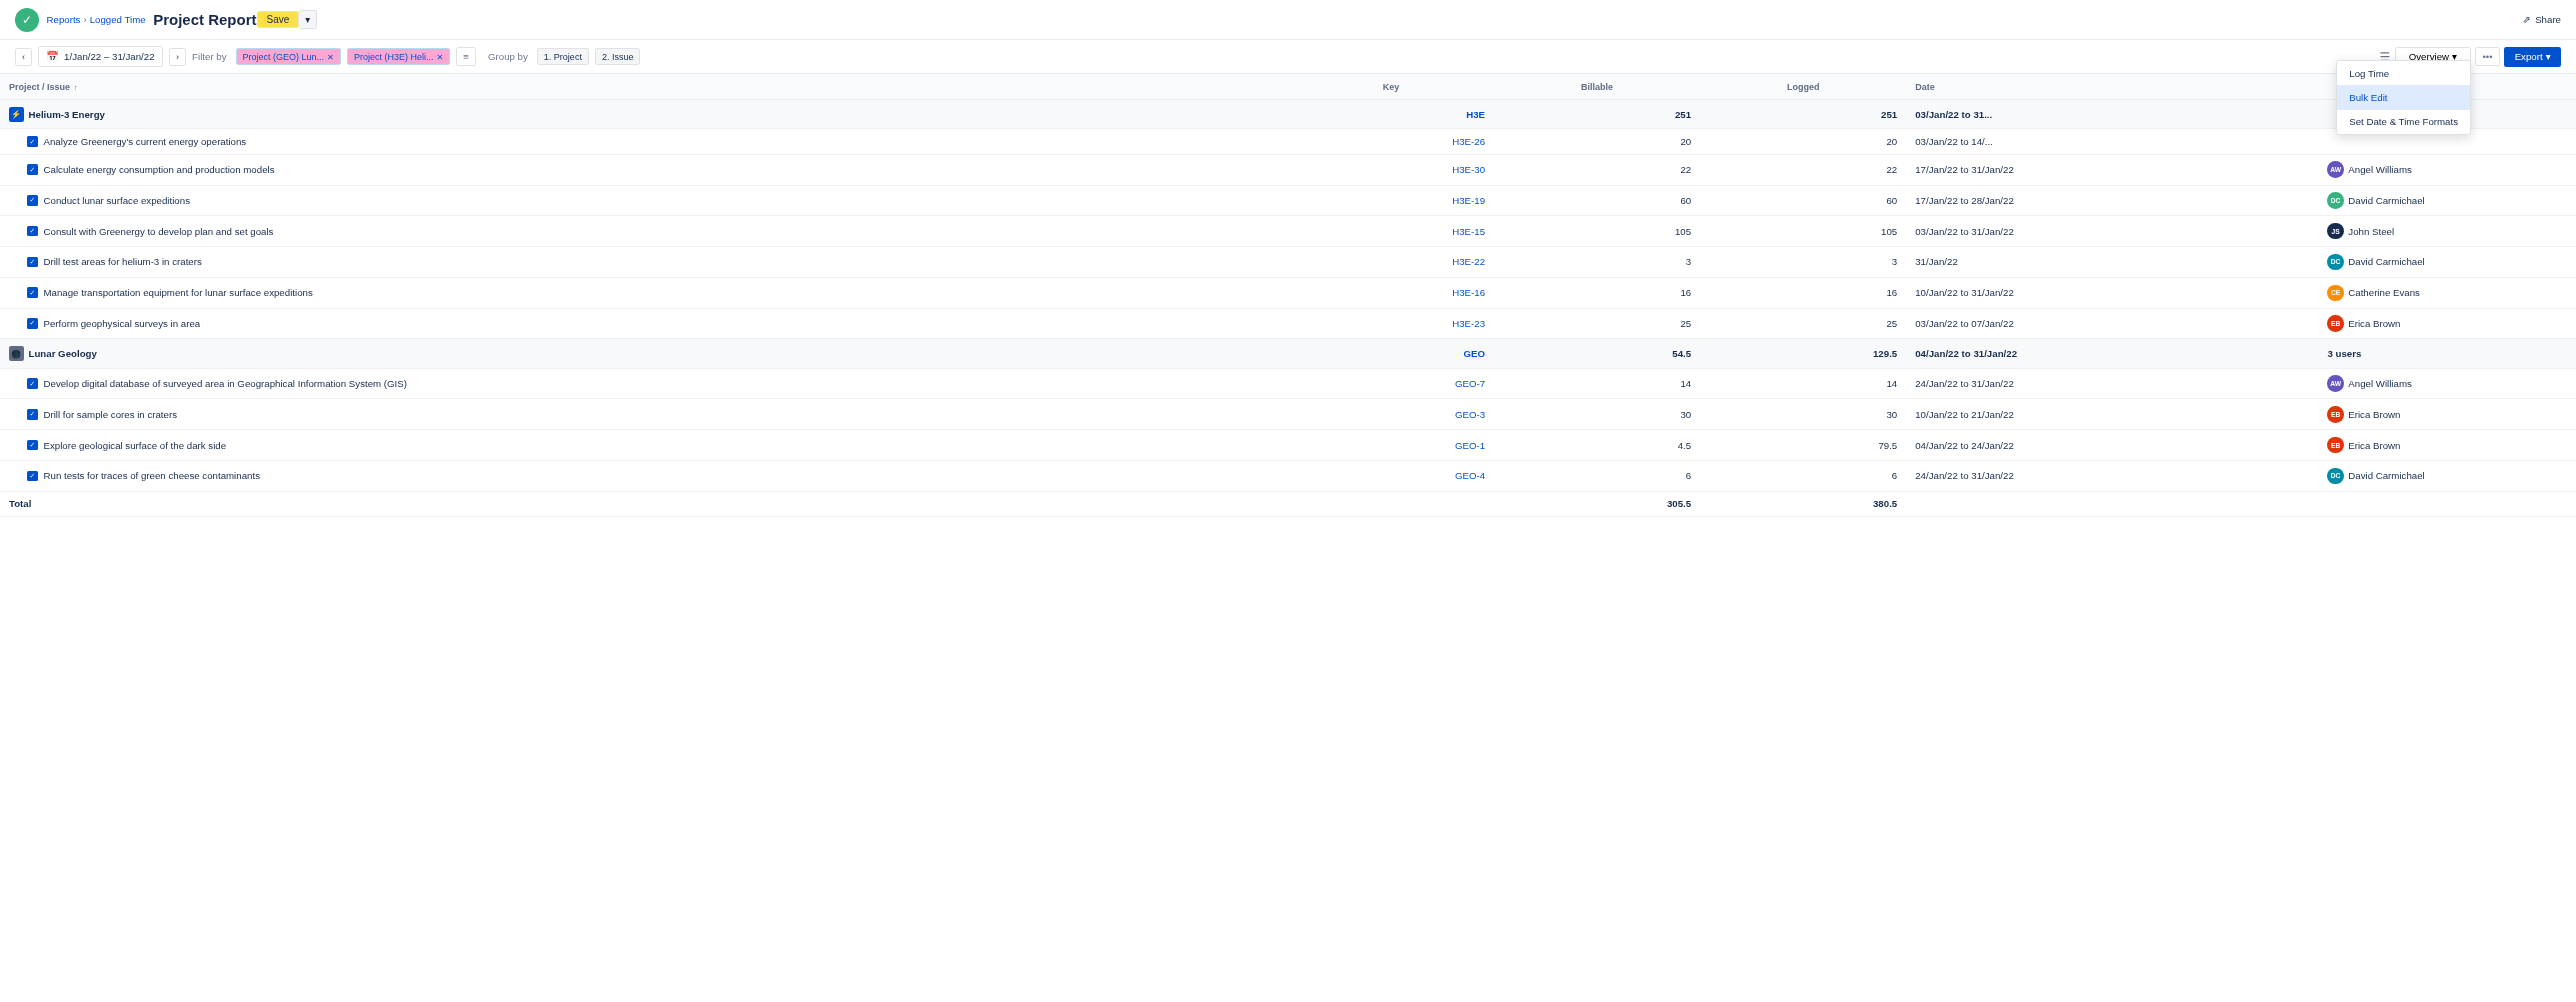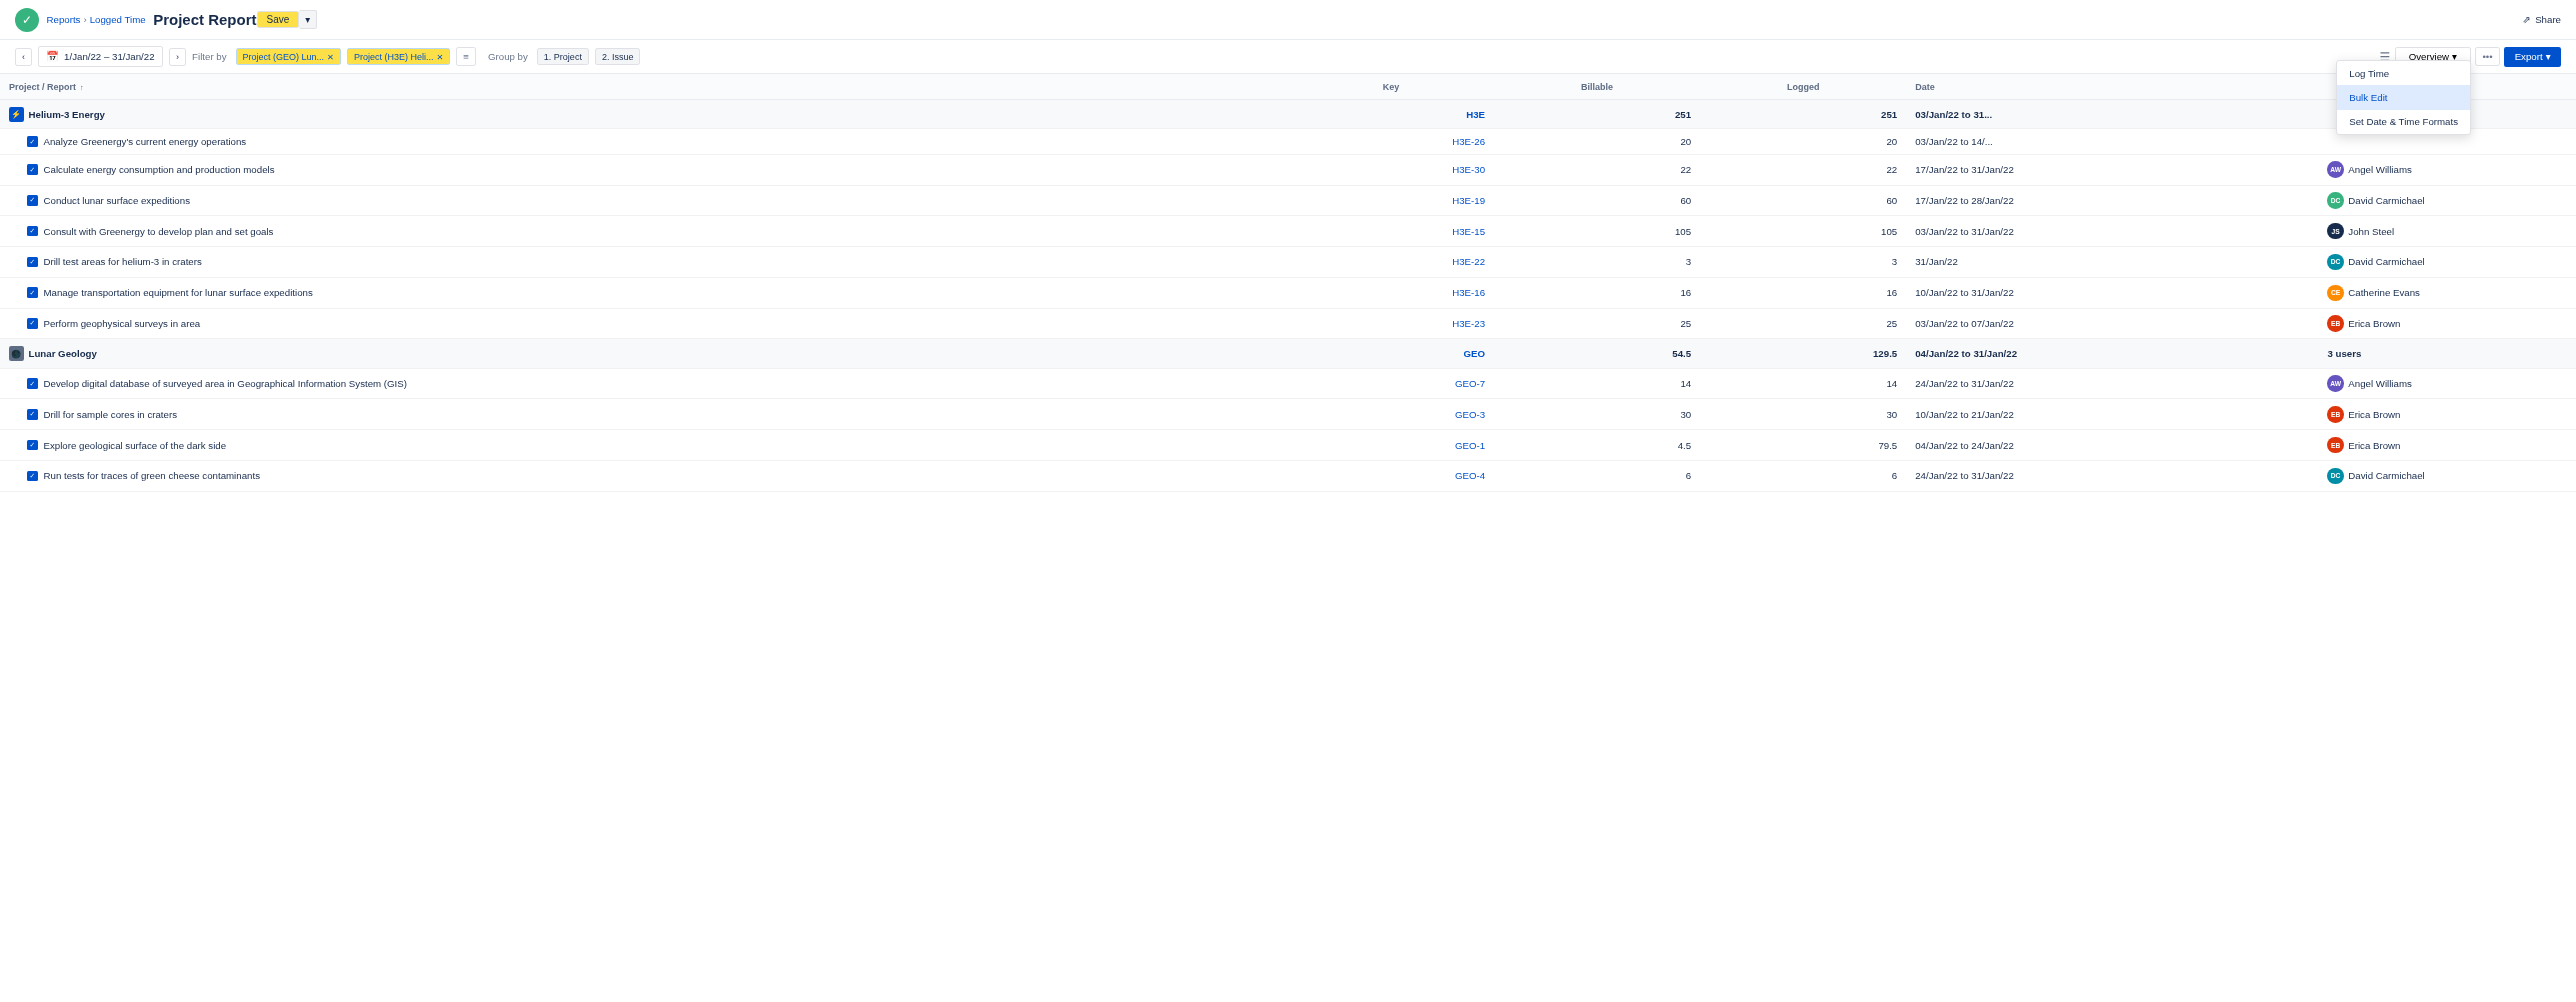--- a/index.html
+++ b/index.html
@@ -16,21 +16,21 @@
     .save-btn { background: #fde047; border: 0.7px solid #dfe1e6; color: #172b4d; padding: 2px 9px; border-radius: 2.2px; font-size: 10px; cursor: pointer; display: flex; align-items: center; gap: 3px; }
     .save-dropdown { background: #f4f5f7; border: 0.7px solid #dfe1e6; color: #172b4d; padding: 3px 6px; border-radius: 2.2px; font-size: 9.7px; cursor: pointer; border-left: none; }
     .share-btn { display: flex; align-items: center; gap: 4.5px; color: #172b4d; font-size: 9.7px; cursor: pointer; background: none; border: none; }
 
     
     .toolbar { display: flex; align-items: center; gap: 6px; padding: 6px 15px; border-bottom: 0.7px solid #e8ecf0; background: #fff; flex-wrap: wrap; }
     .nav-btn { background: none; border: 0.7px solid #dfe1e6; padding: 3px 6px; border-radius: 2.2px; cursor: pointer; font-size: 9px; color: #172b4d; }
     .date-range { display: flex; align-items: center; gap: 4.5px; border: 0.7px solid #dfe1e6; padding: 3px 7.5px; border-radius: 2.2px; font-size: 9.7px; color: #172b4d; cursor: pointer; }
     .calendar-icon { font-size: 10.5px; }
     .filter-label { font-size: 9.7px; color: #6b778c; margin-right: 3px; }
-    .filter-tag { display: flex; align-items: center; gap: 3px; background: #fde047; border: 0.7px solid #b8d9f4; color: #0052cc; padding: 2.2px 6px; border-radius: 2.2px; font-size: 9px; }
+    .filter-tag { display: flex; align-items: center; gap: 3px; background: #f9a8d4; border: 0.7px solid #b8d9f4; color: #0052cc; padding: 2.2px 6px; border-radius: 2.2px; font-size: 9px; }
     .filter-tag .remove { cursor: pointer; color: #0052cc; font-size: 8.2px; }
     .filter-icon { background: none; border: 0.7px solid #dfe1e6; padding: 3px 6px; border-radius: 2.2px; cursor: pointer; font-size: 9.7px; color: #6b778c; }
     .group-label { font-size: 9.7px; color: #6b778c; margin-left: 6px; margin-right: 3px; }
     .group-tag { display: flex; align-items: center; gap: 3px; background: #f4f5f7; border: 0.7px solid #dfe1e6; padding: 2.2px 6px; border-radius: 2.2px; font-size: 9px; color: #172b4d; }
     .toolbar-right { display: flex; align-items: center; gap: 4.5px; margin-left: auto; }
     .list-icon { background: none; border: none; cursor: pointer; font-size: 12px; color: #6b778c; }
     .overview-btn { display: flex; align-items: center; gap: 3px; background: none; border: 0.7px solid #dfe1e6; padding: 3px 13px; border-radius: 2.2px; font-size: 9.7px; cursor: pointer; }
     .more-btn { background: none; border: 0.7px solid #dfe1e6; padding: 3px 6px; border-radius: 2.2px; cursor: pointer; font-size: 9.7px; color: #6b778c; }
     .export-btn { display: flex; align-items: center; gap: 3px; background: #0052cc; color: #fff; border: none; padding: 4.5px 10.5px; border-radius: 2.2px; font-size: 9.7px; cursor: pointer; font-weight: 500; }
 
@@ -145,21 +145,21 @@
   <button class="dropdown-item">Log Time</button>
   <button class="dropdown-item active">Bulk Edit</button>
   <button class="dropdown-item">Set Date &amp; Time Formats</button>
 </div>
 
 <div class="table-container">
   <table>
     <thead>
       <tr>
         <th class="col-project">
-          <span>Project / Report</span>
+          <span>Project / Issue</span>
           <span class="sort-icon">↑</span>
         </th>
         <th class="col-key numeric">Key</th>
         <th class="col-billable numeric">Billable</th>
         <th class="col-logged numeric">Logged</th>
         <th class="col-date">Date</th>
         <th class="col-user"></th>
       </tr>
     </thead>
     <tbody id="table-body">
@@ -380,16 +380,24 @@
       <td class="numeric">6</td>
       <td class="numeric">6</td>
       <td>24/Jan/22 to 31/Jan/22</td>
       <td>
         <div class="user-cell">
           <span class="avatar av-teal">DC</span>
           <span>David Carmichael</span>
         </div>
       </td>
     </tr>
+        <tr class="total-row">
+  <td>Total</td>
+  <td></td>
+  <td class="numeric">305.5</td>
+  <td class="numeric">380.5</td>
+  <td></td>
+  <td></td>
+</tr>
       </tbody>
   </table>
 </div>
 
 
 </body></html>

